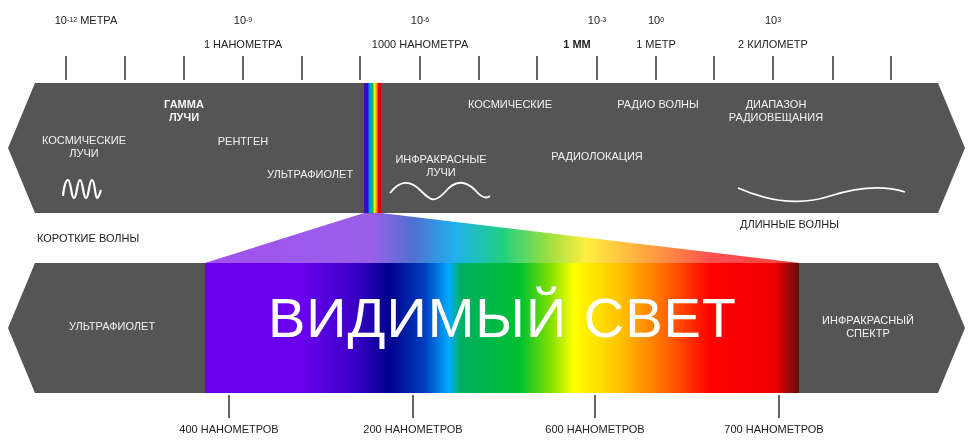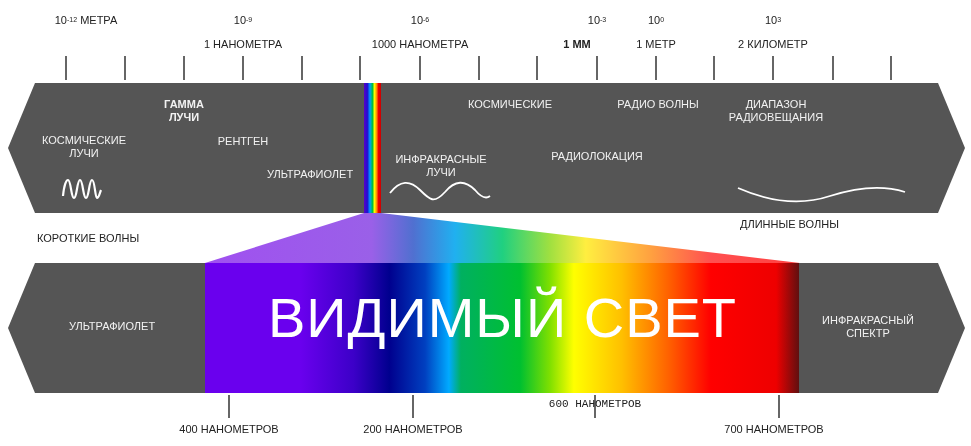--- a/index.html
+++ b/index.html
@@ -128,16 +128,16 @@
 <div class="band-label" style="left: 868px; top: 314px; white-space: pre;">ИНФРАКРАСНЫЙ
 СПЕКТР</div>
 <div class="visible-title">ВИДИМЫЙ СВЕТ</div>
 
 <div id="nmTicks">
     <div class="tick" style="left: 228px; top: 395px; height: 23px;"></div>
     <div class="nm-label" style="left: 229px; top: 423px;">400 НАНОМЕТРОВ</div>
     <div class="tick" style="left: 412px; top: 395px; height: 23px;"></div>
     <div class="nm-label" style="left: 413px; top: 423px;">200 НАНОМЕТРОВ</div>
     <div class="tick" style="left: 594px; top: 395px; height: 23px;"></div>
-    <div class="nm-label" style="left: 595px; top: 398px; font-family: Liberation Mono, monospace;">600 НАНОМЕТРОВ</div>
+    <div class="nm-label" style="left: 595px; top: 423px;">600 НАНОМЕТРОВ</div>
     <div class="tick" style="left: 778px; top: 395px; height: 23px;"></div>
     <div class="nm-label" style="left: 748px; top: 423px; margin-left: 26px;">700 НАНОМЕТРОВ</div>
   </div>
 
 </body></html>

